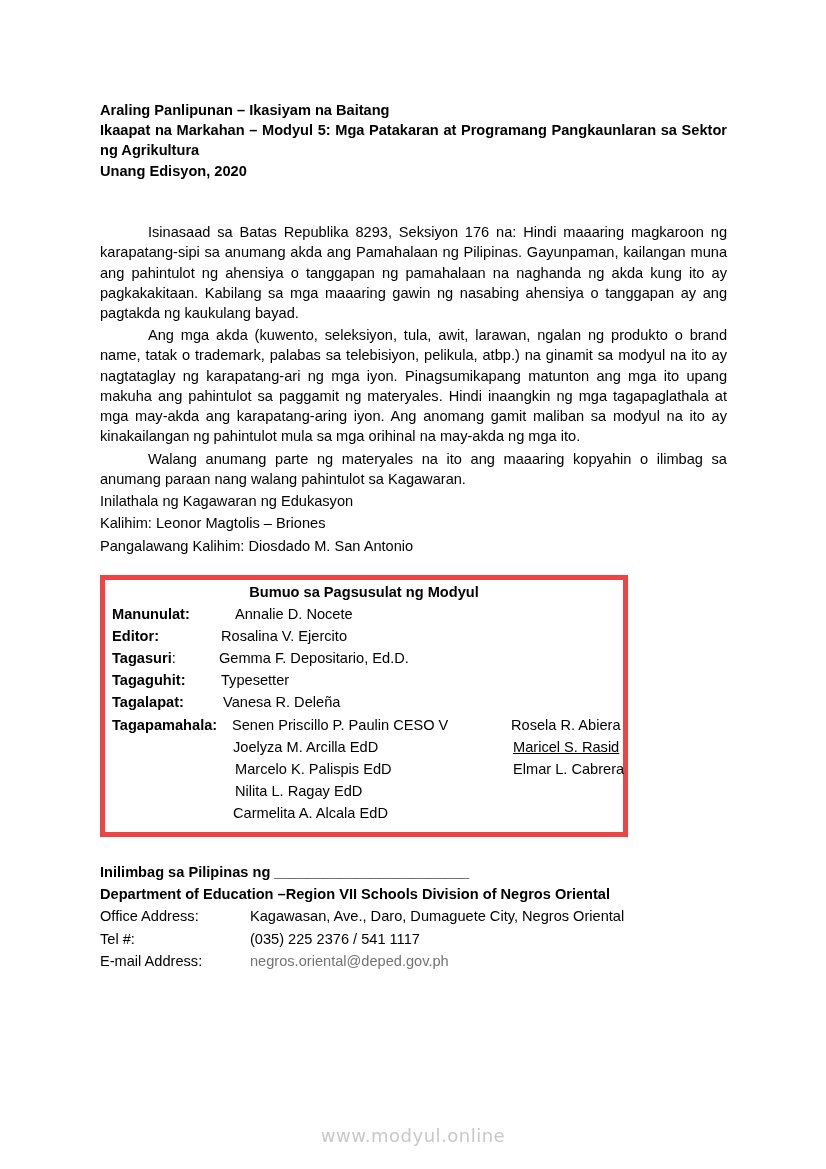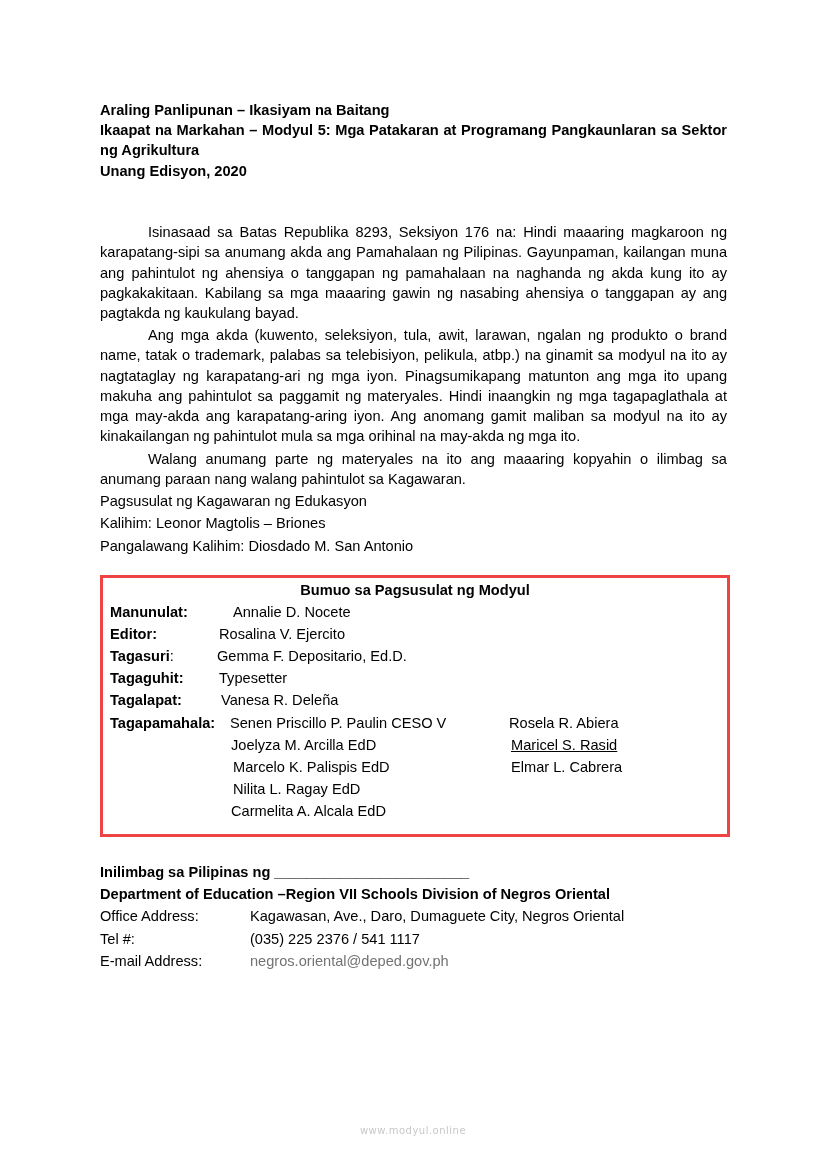--- a/index.html
+++ b/index.html
@@ -8,53 +8,53 @@
       font-family: "Liberation Sans", sans-serif; color: #000; font-size: 14.6px;
     }
     .page { position: absolute; left: 100px; top: 0; width: 627px; }
     .title-block { position: absolute; top: 100px; left: 0; width: 627px; font-weight: bold; line-height: 20.2px; }
     .title-block div { margin: 0; }
     .justify { text-align: justify; text-align-last: left; }
     .para { position: absolute; left: 0; width: 627px; line-height: 20.3px; }
     .indent { text-indent: 48px; }
     .plain-line { position: absolute; left: 0; line-height: 20px; white-space: nowrap; }
     .credits-box {
-      position: absolute; left: 0; top: 575px; width: 630px; height: 262px;
-      border: 3px solid #ef4444; box-sizing: border-box;
+      position: absolute; left: 0; top: 575px; width: 528px; height: 262px;
+      border: 5px solid #ef4444; box-sizing: border-box;
     }
     .credits-title { position: absolute; top: 4px; left: 0; width: 100%; text-align: center; font-weight: bold; }
     .credit-row { position: absolute; left: 7px; white-space: nowrap; }
     .credit-label { font-weight: bold; display: inline-block; }
     .credit-value { position: absolute; white-space: nowrap; }
     .footer-line { position: absolute; left: 0; white-space: nowrap; }
     .bold { font-weight: bold; }
     .addr-label { position: absolute; left: 0; white-space: nowrap; }
     .addr-value { position: absolute; left: 150px; white-space: nowrap; }
     .link { color: #737373; }
     .watermark {
       position: absolute; top: 1125px; left: 0; width: 826px; text-align: center;
-      color: #c8c8c8; font-family: "DejaVu Sans", sans-serif; font-size: 10px; letter-spacing: 0.5px;
+      color: #c8c8c8; font-family: "DejaVu Sans", sans-serif; font-size: 18px; letter-spacing: 0.5px;
     }
   </style>
 </head>
 <body>
 
 <div class="page">
 
   <div class="title-block">
     <div>Araling Panlipunan – Ikasiyam na Baitang</div>
     <div class="justify">Ikaapat na Markahan – Modyul 5:  Mga Patakaran at Programang Pangkaunlaran sa Sektor ng Agrikultura</div>
     <div>Unang Edisyon, 2020</div>
   </div>
 
   <div class="para justify indent" style="top:222px;">Isinasaad sa Batas Republika 8293, Seksiyon 176 na: Hindi maaaring magkaroon ng karapatang-sipi sa anumang akda ang Pamahalaan ng Pilipinas. Gayunpaman, kailangan muna ang pahintulot ng ahensiya o tanggapan ng pamahalaan na naghanda ng akda kung ito ay pagkakakitaan. Kabilang sa mga maaaring gawin ng nasabing ahensiya o tanggapan ay ang pagtakda ng kaukulang bayad.</div>
   <div class="para justify indent" style="top:325px;">Ang mga akda (kuwento, seleksiyon, tula, awit, larawan, ngalan ng produkto o brand name, tatak o trademark, palabas sa telebisiyon, pelikula, atbp.) na ginamit sa modyul na ito ay nagtataglay ng karapatang-ari ng mga iyon. Pinagsumikapang matunton ang mga ito upang makuha ang pahintulot sa paggamit ng materyales. Hindi inaangkin ng mga tagapaglathala at mga may-akda ang karapatang-aring iyon. Ang anomang gamit maliban sa modyul na ito ay kinakailangan ng pahintulot mula sa mga orihinal na may-akda ng mga ito.</div>
   <div class="para justify indent" style="top:449px;">Walang anumang parte ng materyales na ito ang maaaring kopyahin o ilimbag sa anumang paraan nang walang pahintulot sa Kagawaran.</div>
 
-  <div class="plain-line" style="top:491px;">Pagsusulat ng Kagawaran ng Edukasyon</div>
+  <div class="plain-line" style="top:491px;">Inilathala ng Kagawaran ng Edukasyon</div>
   <div class="plain-line" style="top:513px;">Kalihim: Leonor Magtolis – Briones</div>
   <div class="plain-line" style="top:536px;">Pangalawang Kalihim: Diosdado M. San Antonio</div>
 
   <div class="credits-box">
     <div class="credits-title">Bumuo sa Pagsusulat ng Modyul</div>
 
     <div class="credit-row" style="top:26px;">
       <span class="credit-label">Manunulat:</span>
       <span class="credit-value" style="left:107px;margin-left:16px;">Annalie D. Nocete</span>
     </div>

